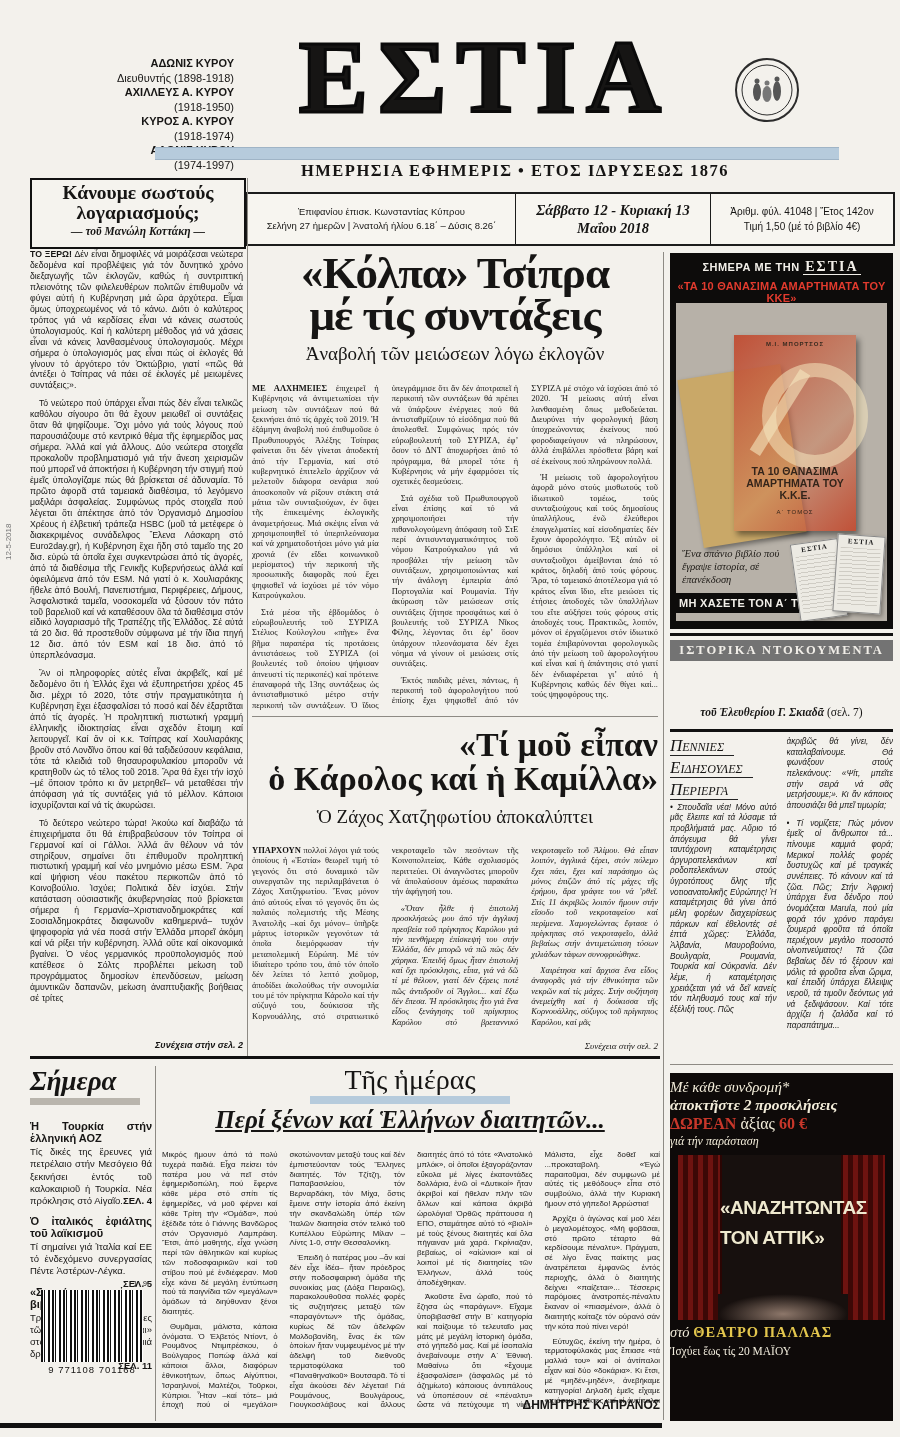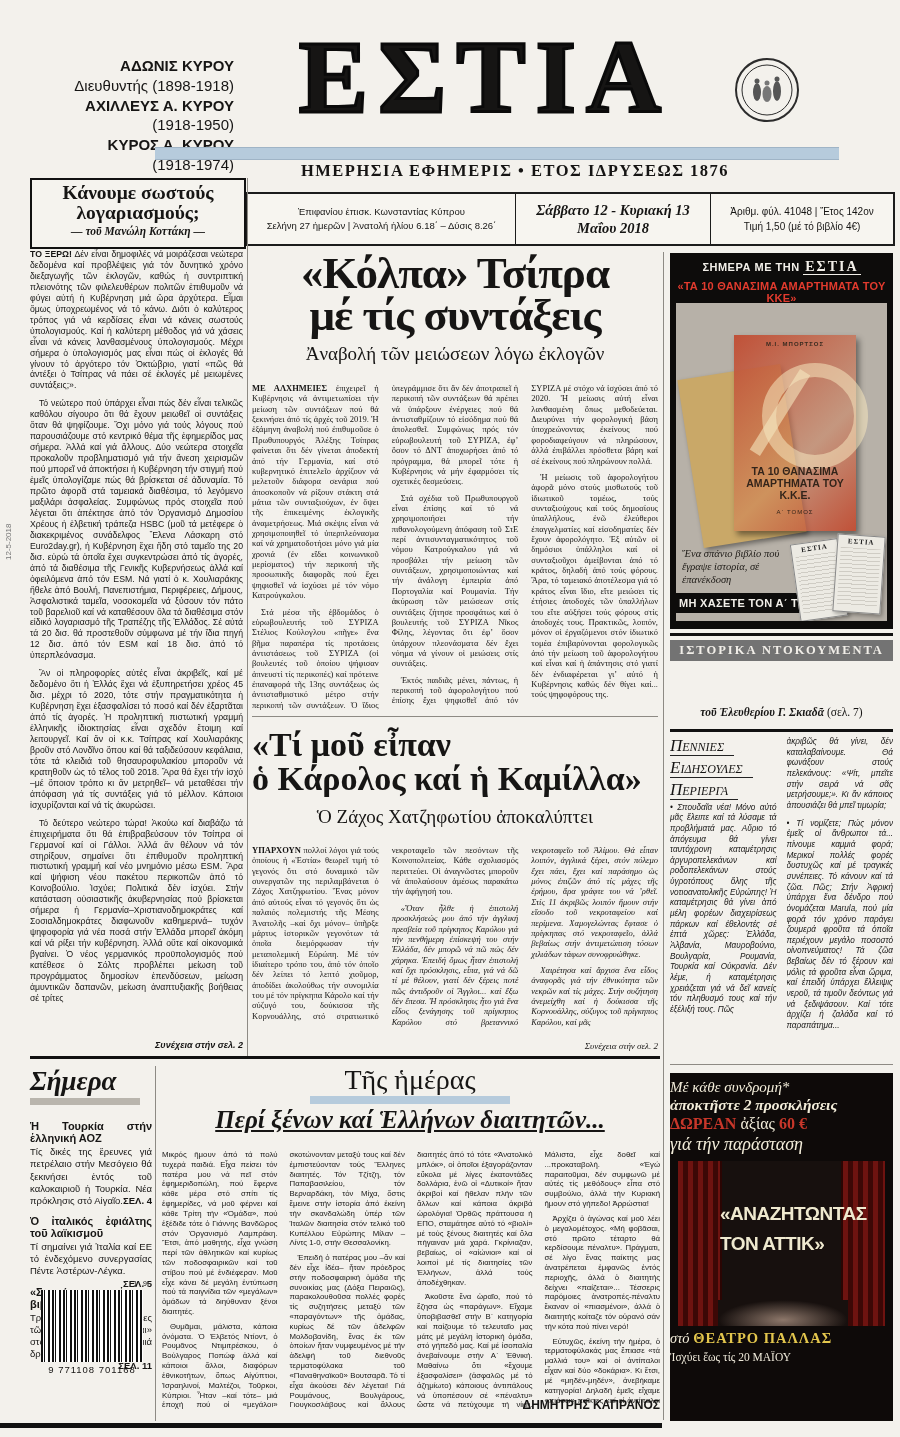--- a/index.html
+++ b/index.html
@@ -4,21 +4,21 @@
 <style>
   html,body{margin:0;padding:0;background:#d8d5cf;}
   #page{position:relative;width:900px;height:1437px;background:#f3f1ec;margin:0 auto;overflow:hidden;
         font-family:"Liberation Sans",sans-serif;color:#161514;}
   .abs{position:absolute;}
   .serif{font-family:"Liberation Serif",serif;}
   .just{text-align:justify;}
   .ov{overflow:hidden;}
   
   #edge-date{left:4px;top:560px;font-size:8px;color:#777;transform:rotate(-90deg);transform-origin:left top;}
-  #directors{left:38px;top:56px;width:196px;text-align:right;font-size:15px;line-height:1.32;}
+  #directors{left:38px;top:56px;width:196px;text-align:right;font-size:11px;line-height:1.32;}
   #directors .nm{font-weight:bold;}
   #directors .yr{font-weight:normal;}
   #main-title{left:225px;top:28px;width:520px;text-align:center;font-size:104px;line-height:.95;
               font-weight:bold;letter-spacing:10px;-webkit-text-stroke:3px #0a0a0a;}
   #seal{left:733px;top:56px;}
   #blue-band{left:155px;top:147px;width:684px;height:11px;background:#b6cbdc;border-top:1px solid #9fb4c6;border-bottom:1px solid #9fb4c6;}
   #subtitle{left:235px;top:161px;width:560px;text-align:center;font-size:16.5px;letter-spacing:1.5px;font-weight:bold;}
   
   #infobar{left:246px;top:192px;width:645px;height:50px;border:2px solid #1c1c1c;display:flex;background:#f7f5f0;}
   #infobar .cell{padding:6px 6px;display:flex;flex-direction:column;justify-content:center;}
@@ -38,21 +38,21 @@
   #edit-body p{margin:0 0 7px 0;text-indent:9px;}
   #edit-body p.first{text-indent:0;}
   #edit-cont{left:120px;top:1040px;width:123px;text-align:right;font-style:italic;font-size:9px;font-weight:bold;}
   
   #lead-hl{left:252px;top:252px;width:406px;text-align:center;font-weight:bold;font-size:45px;line-height:.94;letter-spacing:-1px;}
   #lead-sub{left:252px;top:343px;width:406px;text-align:center;font-size:19px;}
   #lead-body{left:252px;top:383px;width:406px;height:330px;column-count:3;column-gap:13px;font-size:8.5px;line-height:1.22;font-family:"Liberation Serif",serif;}
   #lead-body p{margin:0 0 6px 0;text-indent:9px;}
   #lead-body p.first{text-indent:0;}
   
-  #ch-hl{left:252px;top:728px;width:406px;text-align:left;font-weight:bold;font-size:34px;line-height:1.0;}
+  #ch-hl{left:252px;top:728px;width:406px;text-align:right;font-weight:bold;font-size:34px;line-height:1.0;}
   #ch-sub{left:252px;top:806px;width:406px;text-align:center;font-size:19px;}
   #ch-body{left:252px;top:845px;width:406px;height:212px;column-count:3;column-gap:13px;font-size:8.5px;line-height:1.22;font-family:"Liberation Serif",serif;}
   #ch-body p{margin:0 0 6px 0;text-indent:9px;}
   #ch-body p.first{text-indent:0;}
   #ch-body p.it{font-style:italic;}
   #ch-cont{left:530px;top:1041px;width:128px;text-align:right;font-style:italic;font-size:9px;font-family:"Liberation Serif",serif;}
   
   #book-ad{left:670px;top:253px;width:223px;height:376px;background:#0d0c0b;}
   #book-ad .hdr{padding:6px 4px 3px 4px;text-align:center;color:#f2efe9;font-size:11px;letter-spacing:.5px;font-weight:bold;}
   #book-ad .hdr .brand{font-family:"Liberation Serif",serif;font-size:14px;letter-spacing:2px;border-bottom:1.5px solid #f2efe9;padding:0 2px;}
@@ -100,21 +100,21 @@
   #daily-body{left:162px;top:1150px;width:498px;height:265px;column-count:4;column-gap:12px;font-size:7.8px;line-height:1.26;}
   #daily-body p{margin:0 0 5px 0;text-indent:8px;}
   #daily-body p.first{text-indent:0;}
   #daily-sign{left:520px;top:1398px;width:140px;text-align:right;font-size:12px;font-weight:bold;}
   
   #theater{left:670px;top:1073px;width:223px;height:348px;background:#0e0a09;color:#f3edda;text-align:left;overflow:hidden;}
   #theater .l1{font-family:"Liberation Serif",serif;font-style:italic;font-size:15px;margin-top:6px;}
   #theater .l2{font-family:"Liberation Serif",serif;font-style:italic;font-size:15.5px;font-weight:bold;}
   #theater .l3{font-family:"Liberation Serif",serif;font-size:16px;margin:1px 0;}
   #theater .l3 .red{color:#c8372a;font-weight:bold;}
-  #theater .l4{font-family:"Liberation Serif",serif;font-style:italic;font-size:18px;}
+  #theater .l4{font-family:"Liberation Serif",serif;font-style:italic;font-size:12px;}
   #stage{position:relative;margin:6px auto 0 auto;width:207px;height:165px;background:#17100e;overflow:hidden;}
   .curtain{position:absolute;top:0;width:42px;height:165px;
     background:repeating-linear-gradient(90deg,#6e1310 0 5px,#3c0806 5px 10px);}
   .curtain.left{left:0;border-right:2px solid #2a0503;}
   .curtain.right{right:0;border-left:2px solid #2a0503;}
   #stage .floor{position:absolute;left:40px;bottom:-14px;width:130px;height:40px;background:radial-gradient(ellipse at center,#8d776a 0%,#17100e 70%);}
   #show-title{position:absolute;left:42px;top:38px;width:123px;font-size:19px;font-weight:bold;line-height:1.6;color:#efe9cf;letter-spacing:-.5px;}
   #venue-line{margin-top:4px;font-size:14.5px;}
   #venue-line .pre{font-family:"Liberation Serif",serif;font-style:italic;color:#f3edda;}
   #venue-line .ven{font-family:"Liberation Serif",serif;font-weight:bold;color:#e3c64d;letter-spacing:1px;}

